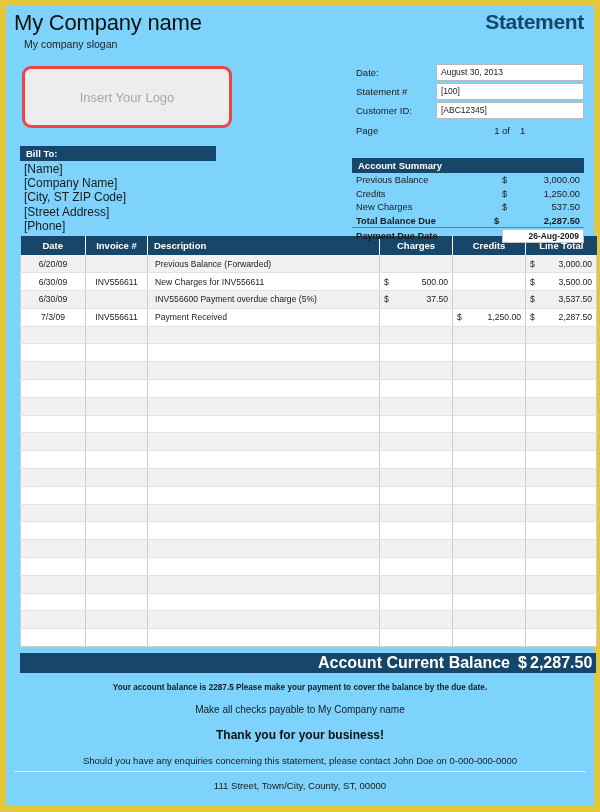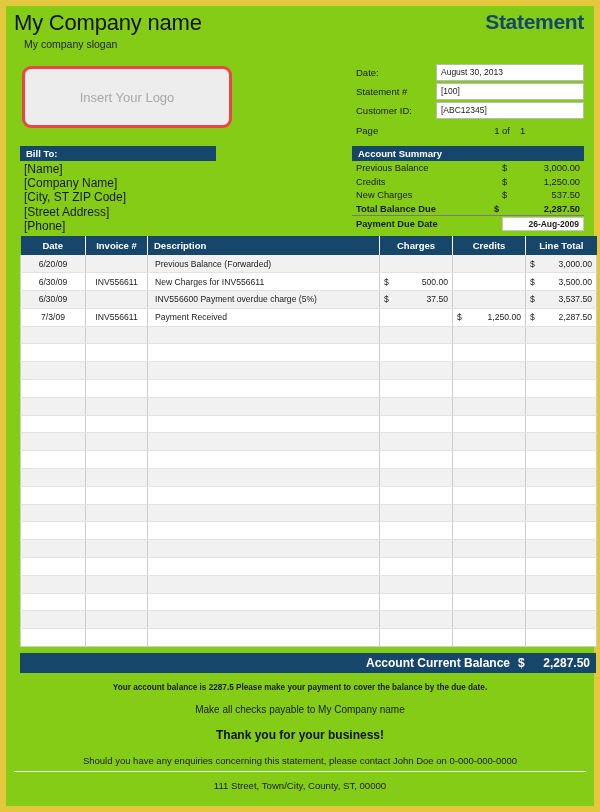--- a/index.html
+++ b/index.html
@@ -15,21 +15,21 @@
     background: #ffffff;
     color: #1a1a1a;
     font-size: 9px;
     overflow: hidden;
   }
 
   .page {
     position: relative;
     width: 600px;
     height: 812px;
-    background: #84cc16;
+    background: #7dd3fc;
     border: 6px solid #e3c73d;
     padding: 0;
   }
 
   .inner {
     position: relative;
     width: 588px;
     height: 800px;
     padding: 0 8px;
   }
@@ -158,21 +158,21 @@
   .billto-lines div {
     font-size: 12px;
     line-height: 14.2px;
     padding-left: 4px;
     color: #1a1a1a;
   }
 
   .summary {
     position: absolute;
     right: 2px;
-    top: 4px;
+    top: 16px;
     width: 232px;
   }
 
   .sum-rows { padding-top: 0px; }
 
   .sum-row {
     display: flex;
     align-items: center;
     height: 13.8px;
     font-size: 9.3px;
@@ -257,21 +257,21 @@
   .money .amt { }
 
   
   .balbar {
     margin: 6px 11px 0 6px;
     width: 576px;
     height: 20px;
     background: #17466b;
     color: #fff;
     font-weight: bold;
-    font-size: 12px;
+    font-size: 16px;
     display: flex;
     align-items: center;
     justify-content: flex-end;
   }
   .balbar .bb-label { padding-right: 8px; }
   .balbar .bb-cur { width: 12px; }
   .balbar .bb-amt { width: 66px; text-align: right; padding-right: 6px; }
 
   
   .footer {

